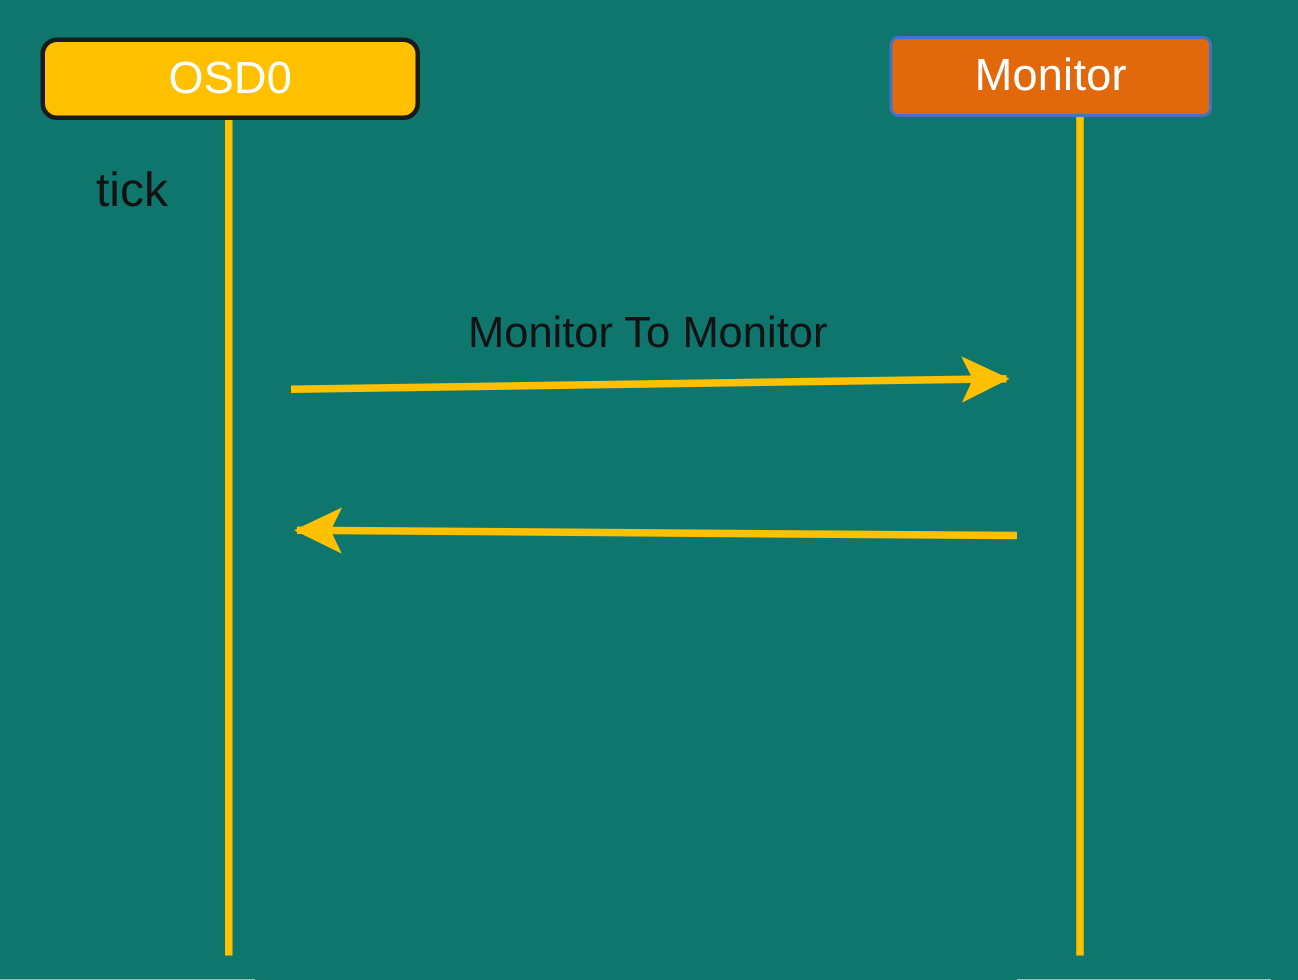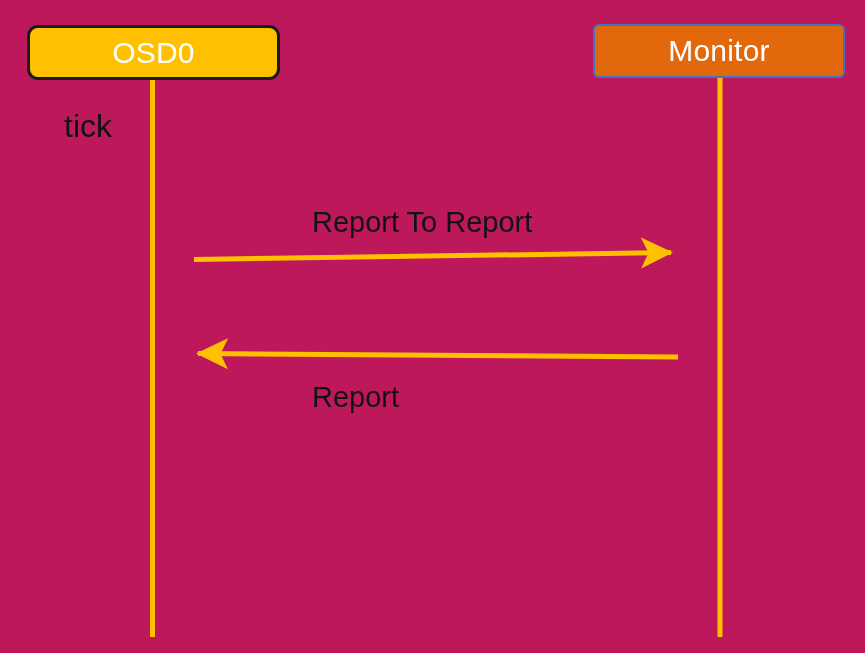--- a/index.html
+++ b/index.html
@@ -7,21 +7,21 @@
     padding: 0;
     background: #ffffff;
   }
   body {
     font-family: "Liberation Sans", sans-serif;
   }
   #canvas {
     position: relative;
     width: 865px;
     height: 653px;
-    background: #be185d;
+    background: #0f766e;
     overflow: hidden;
   }
   #diagram-svg {
     position: absolute;
     left: 0;
     top: 0;
     width: 865px;
     height: 653px;
   }
   .participant-box {
@@ -39,21 +39,21 @@
     width: 253px;
     height: 55px;
     background: #FFC000;
     border: 3px solid #1a1a1a;
     border-radius: 11px;
     font-size: 30px;
   }
   #participant-monitor {
     left: 593px;
     top: 24px;
-    width: 252px;
+    width: 215px;
     height: 54px;
     background: #E2690B;
     border: 2px solid #4472C4;
     border-radius: 6px;
     font-size: 30px;
   }
   .participant-label {
     line-height: 1;
     white-space: nowrap;
   }
@@ -104,17 +104,16 @@
   <div class="participant-box" id="participant-osd0">
     <span class="participant-label">OSD0</span>
   </div>
 
   <div class="participant-box" id="participant-monitor">
     <span class="participant-label">Monitor</span>
   </div>
 
   <div class="msg-label" id="label-tick">tick</div>
 
-  <div class="msg-label" id="label-report-to-monitor">Report To Report</div>
+  <div class="msg-label" id="label-report-to-monitor">Monitor To Monitor</div>
 
-  <div class="msg-label" id="label-report">Report</div>
 
 </div>
 
 </body></html>

